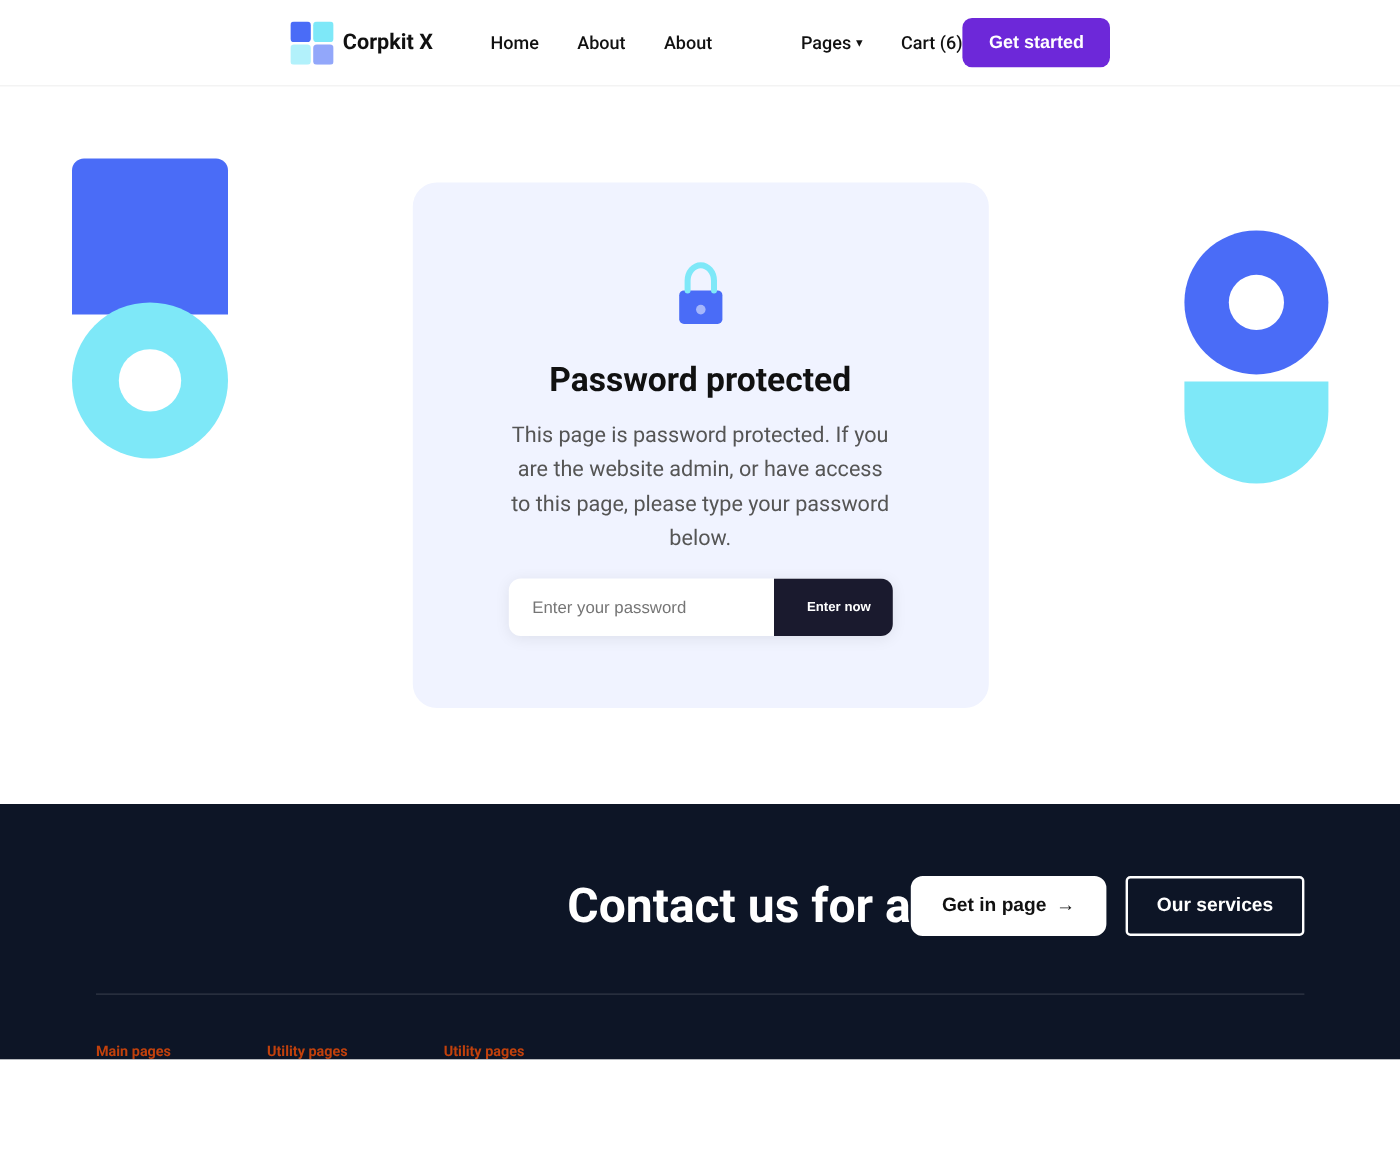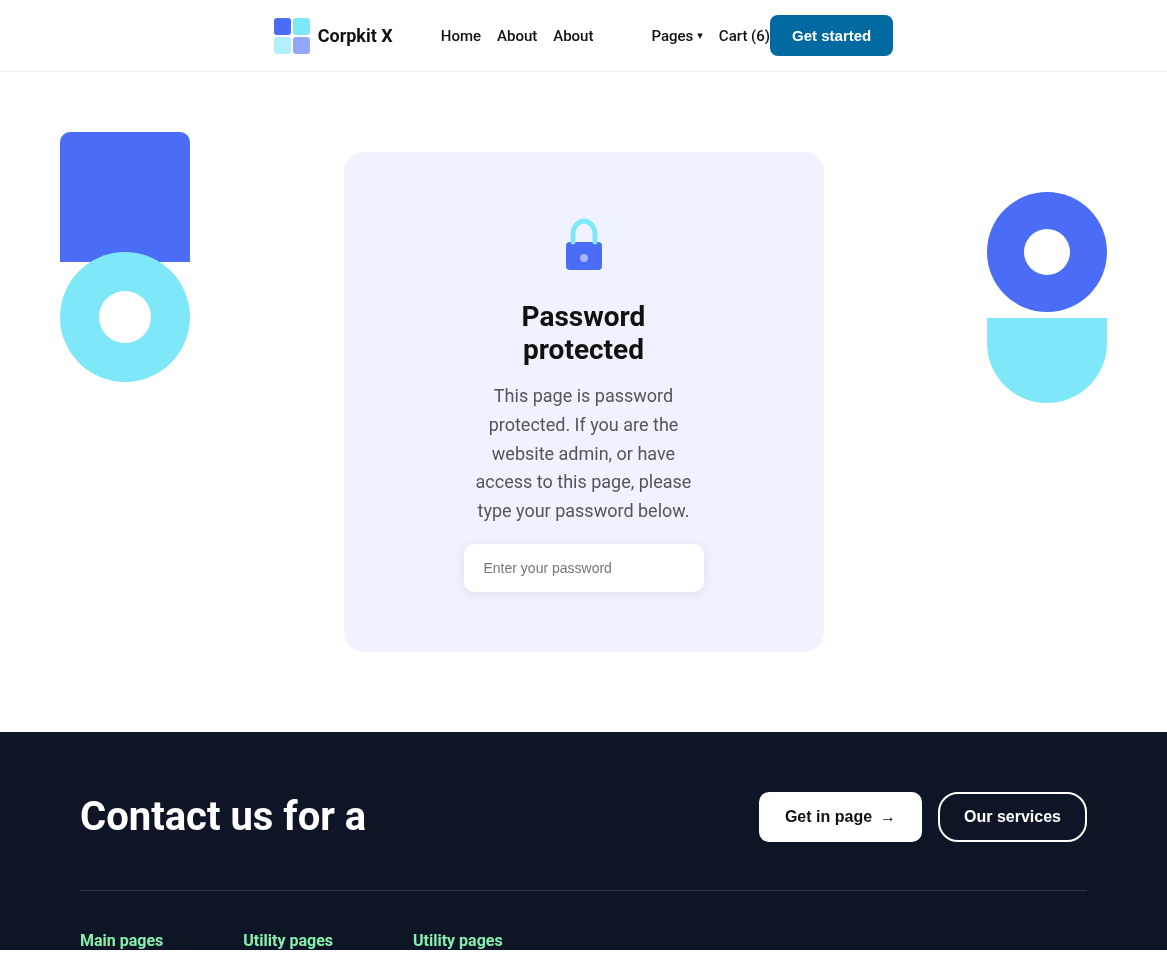--- a/index.html
+++ b/index.html
@@ -14,26 +14,26 @@
       height: 72px;
       border-bottom: 1px solid #f0f0f0;
       background: #fff;
     }
     .nav-left { display: flex; align-items: center; gap: 48px; }
     .logo { display: flex; align-items: center; gap: 8px; font-weight: 700; font-size: 18px; color: #111; text-decoration: none; }
     .logo-icon {
       width: 36px; height: 36px; position: relative;
     }
     .logo-icon svg { width: 36px; height: 36px; }
-    .nav-links { display: flex; align-items: center; gap: 16px; }
+    .nav-links { display: flex; align-items: center; gap: 32px; }
     .nav-links a { text-decoration: none; color: #111; font-size: 15px; font-weight: 500; }
     .nav-links .pages-link { display: flex; align-items: center; gap: 4px; padding-left: 42px; }
     .chevron-down { font-size: 11px; }
     .get-started-btn {
-      background: #0369a1;
+      background: #6d28d9;
       color: #fff;
       border: none;
       border-radius: 8px;
       padding: 12px 22px;
       font-size: 15px;
       font-weight: 600;
       cursor: pointer;
     }
 
     
@@ -71,21 +71,21 @@
       display: flex;
       flex-direction: column;
       gap: 0;
       align-items: center;
     }
 
     
     .password-card {
       background: #f0f3ff;
       border-radius: 20px;
-      padding: 60px 120px;
+      padding: 60px 80px;
       max-width: 480px;
       width: 100%;
       display: flex;
       flex-direction: column;
       align-items: center;
       text-align: center;
       position: relative;
       z-index: 2;
     }
     .lock-icon {
@@ -106,21 +106,20 @@
       margin-bottom: 18px;
       max-width: 340px;
     }
     .password-form {
       display: flex;
       width: 100%;
       border-radius: 10px;
       overflow: hidden;
       background: #fff;
       box-shadow: 0 2px 12px rgba(0,0,0,0.08);
-      gap: 20px;
     }
     .password-input {
       flex: 1;
       border: none;
       outline: none;
       padding: 16px 20px;
       font-size: 14px;
       color: #999;
       background: transparent;
     }
@@ -136,21 +135,21 @@
     }
 
     
     .footer-section {
       background: #0d1526;
       padding: 60px 80px 0;
       color: #fff;
     }
     .footer-top {
       display: flex;
-      justify-content: space-between;
+      justify-content: flex-end;
       align-items: center;
       padding-bottom: 48px;
     }
     .footer-headline {
       font-size: 40px;
       font-weight: 700;
       color: #fff;
       line-height: 1.2;
     }
     .footer-buttons {
@@ -167,38 +166,38 @@
       font-weight: 600;
       cursor: pointer;
       display: flex;
       align-items: center;
       gap: 8px;
     }
     .our-services-btn {
       background: transparent;
       color: #fff;
       border: 2px solid #fff;
-      border-radius: 20px;
+      border-radius: 4px;
       padding: 14px 24px;
       font-size: 16px;
       font-weight: 600;
       cursor: pointer;
     }
     .footer-divider {
       border: none;
       border-top: 1px solid rgba(255,255,255,0.15);
       margin: 0 0 40px;
     }
     .footer-cols {
       display: flex;
       gap: 80px;
     }
     .footer-col h4 {
-      color: #86efac;
-      font-size: 16px;
+      color: #c2410c;
+      font-size: 12px;
       font-weight: 700;
       margin-bottom: 0;
     }
 
     
     .donut {
       position: relative;
       border-radius: 50%;
     }
     .donut::after {

